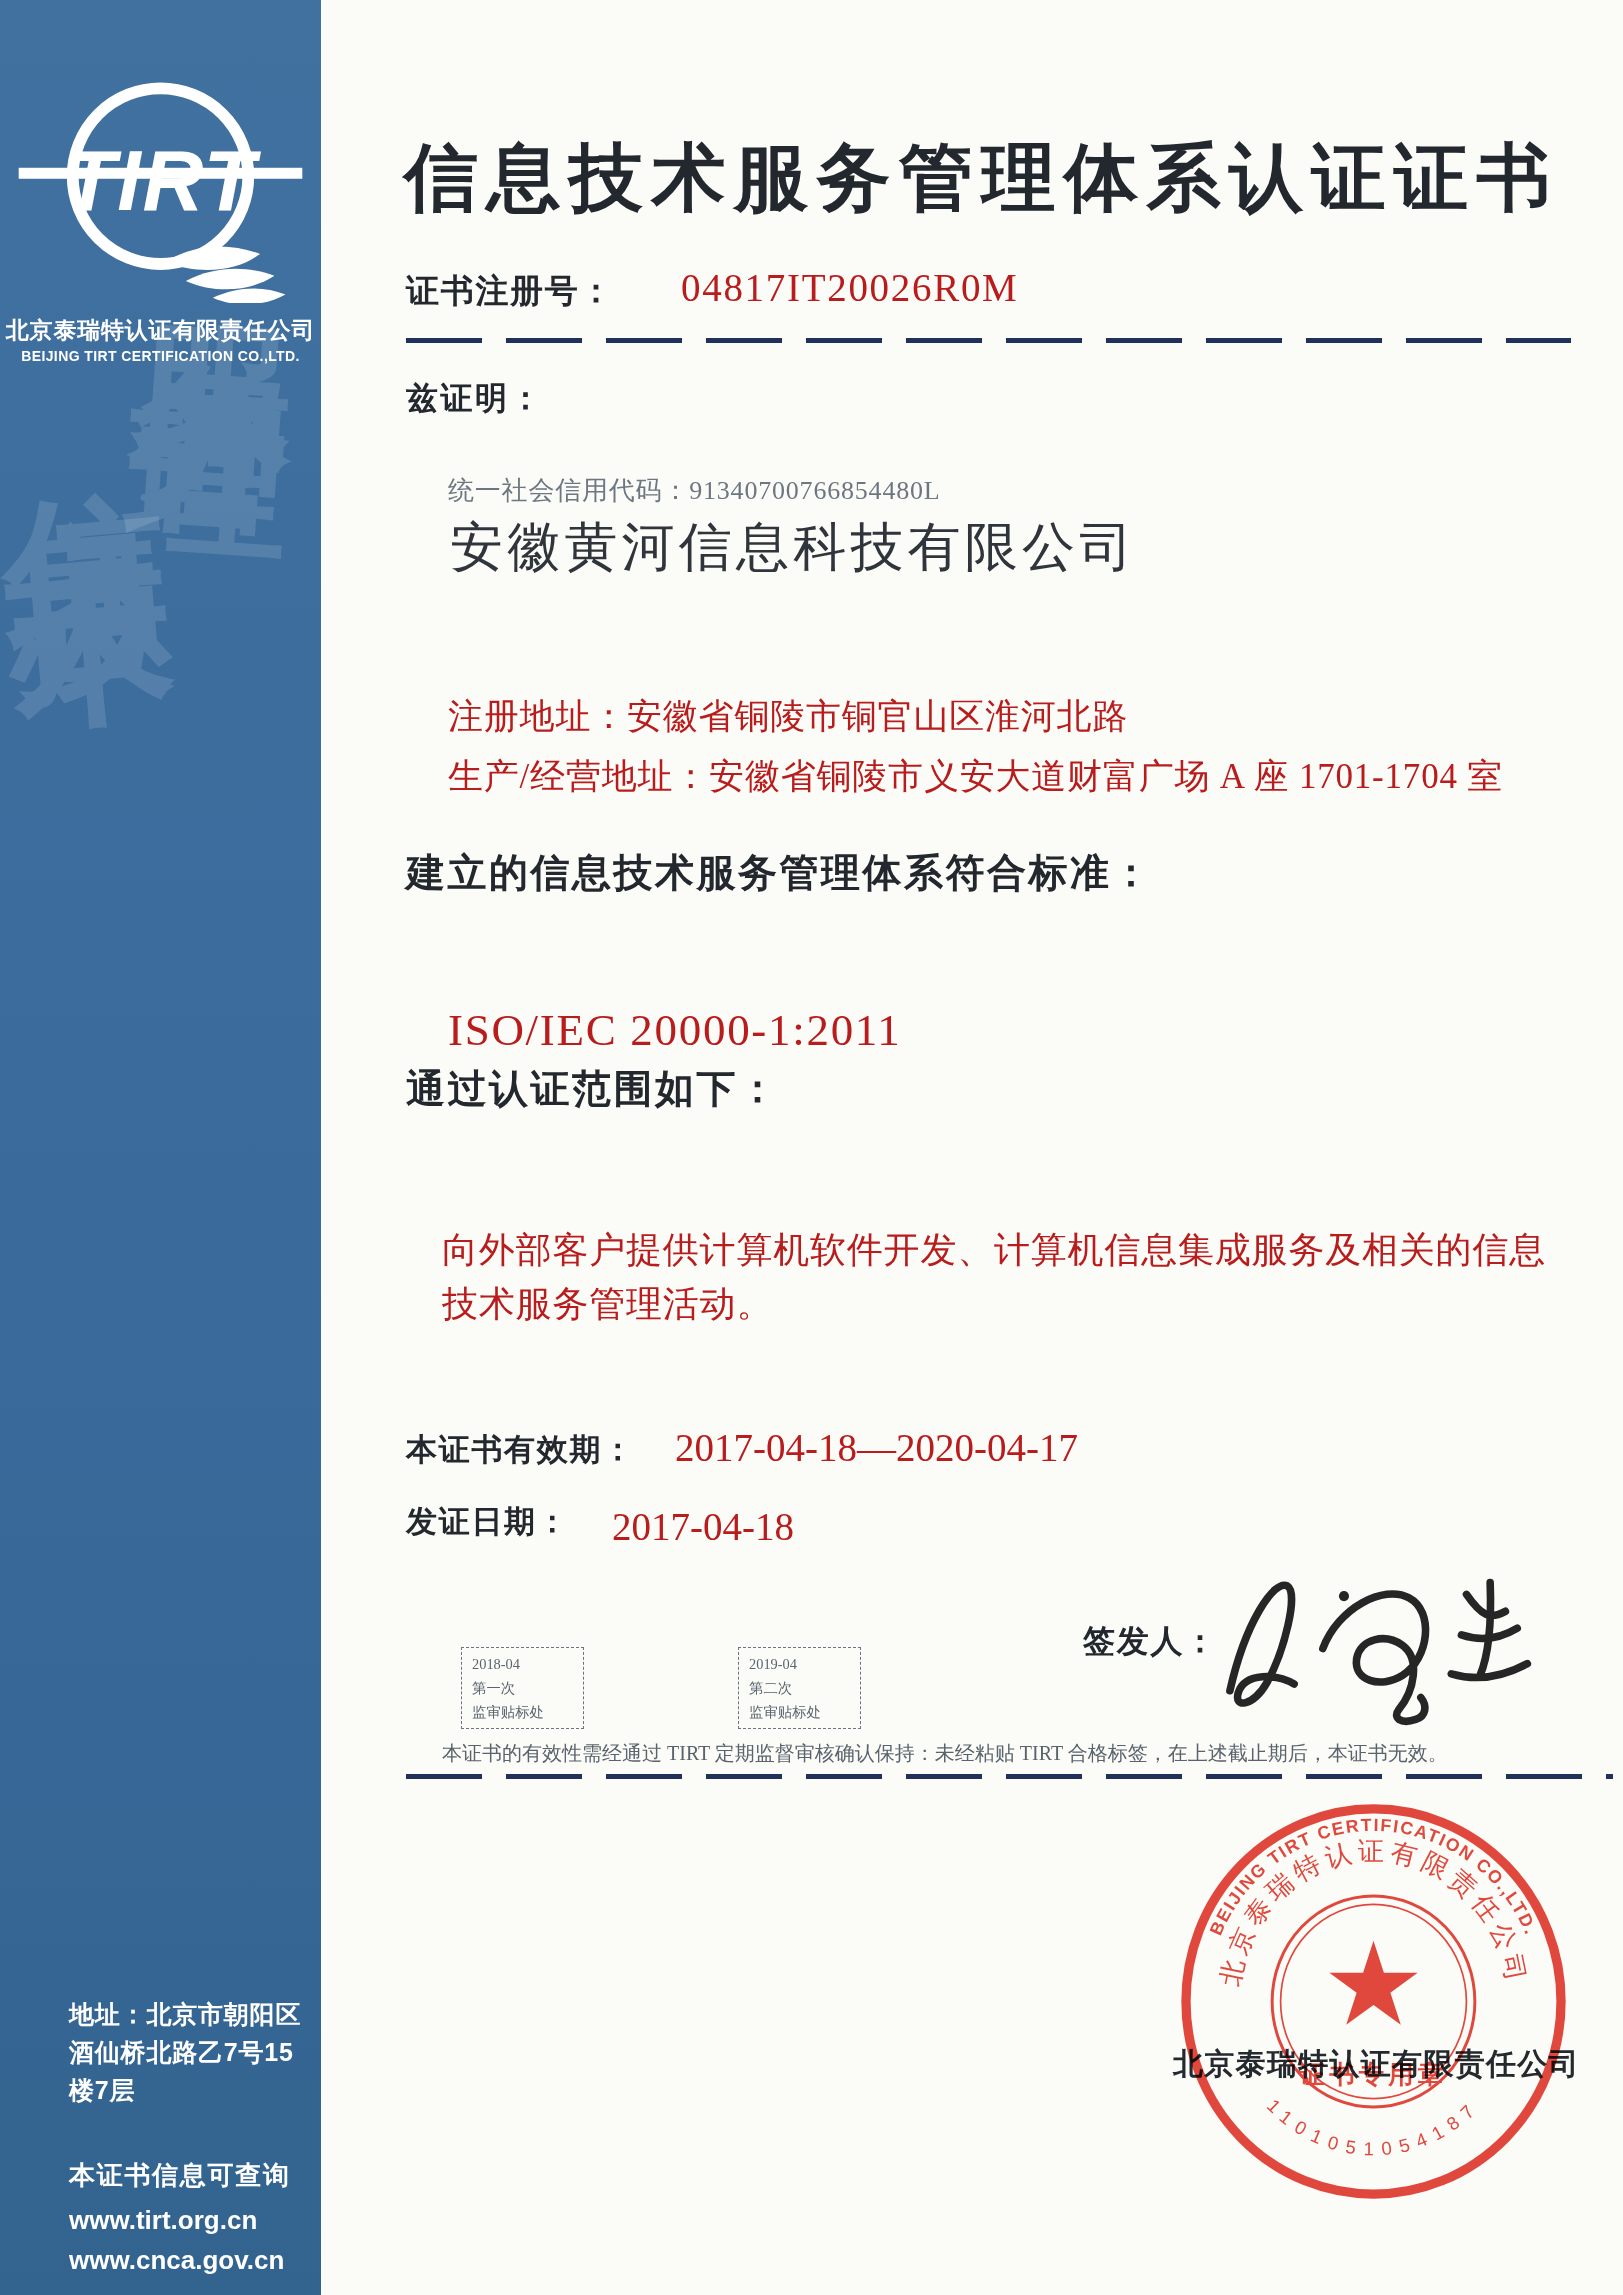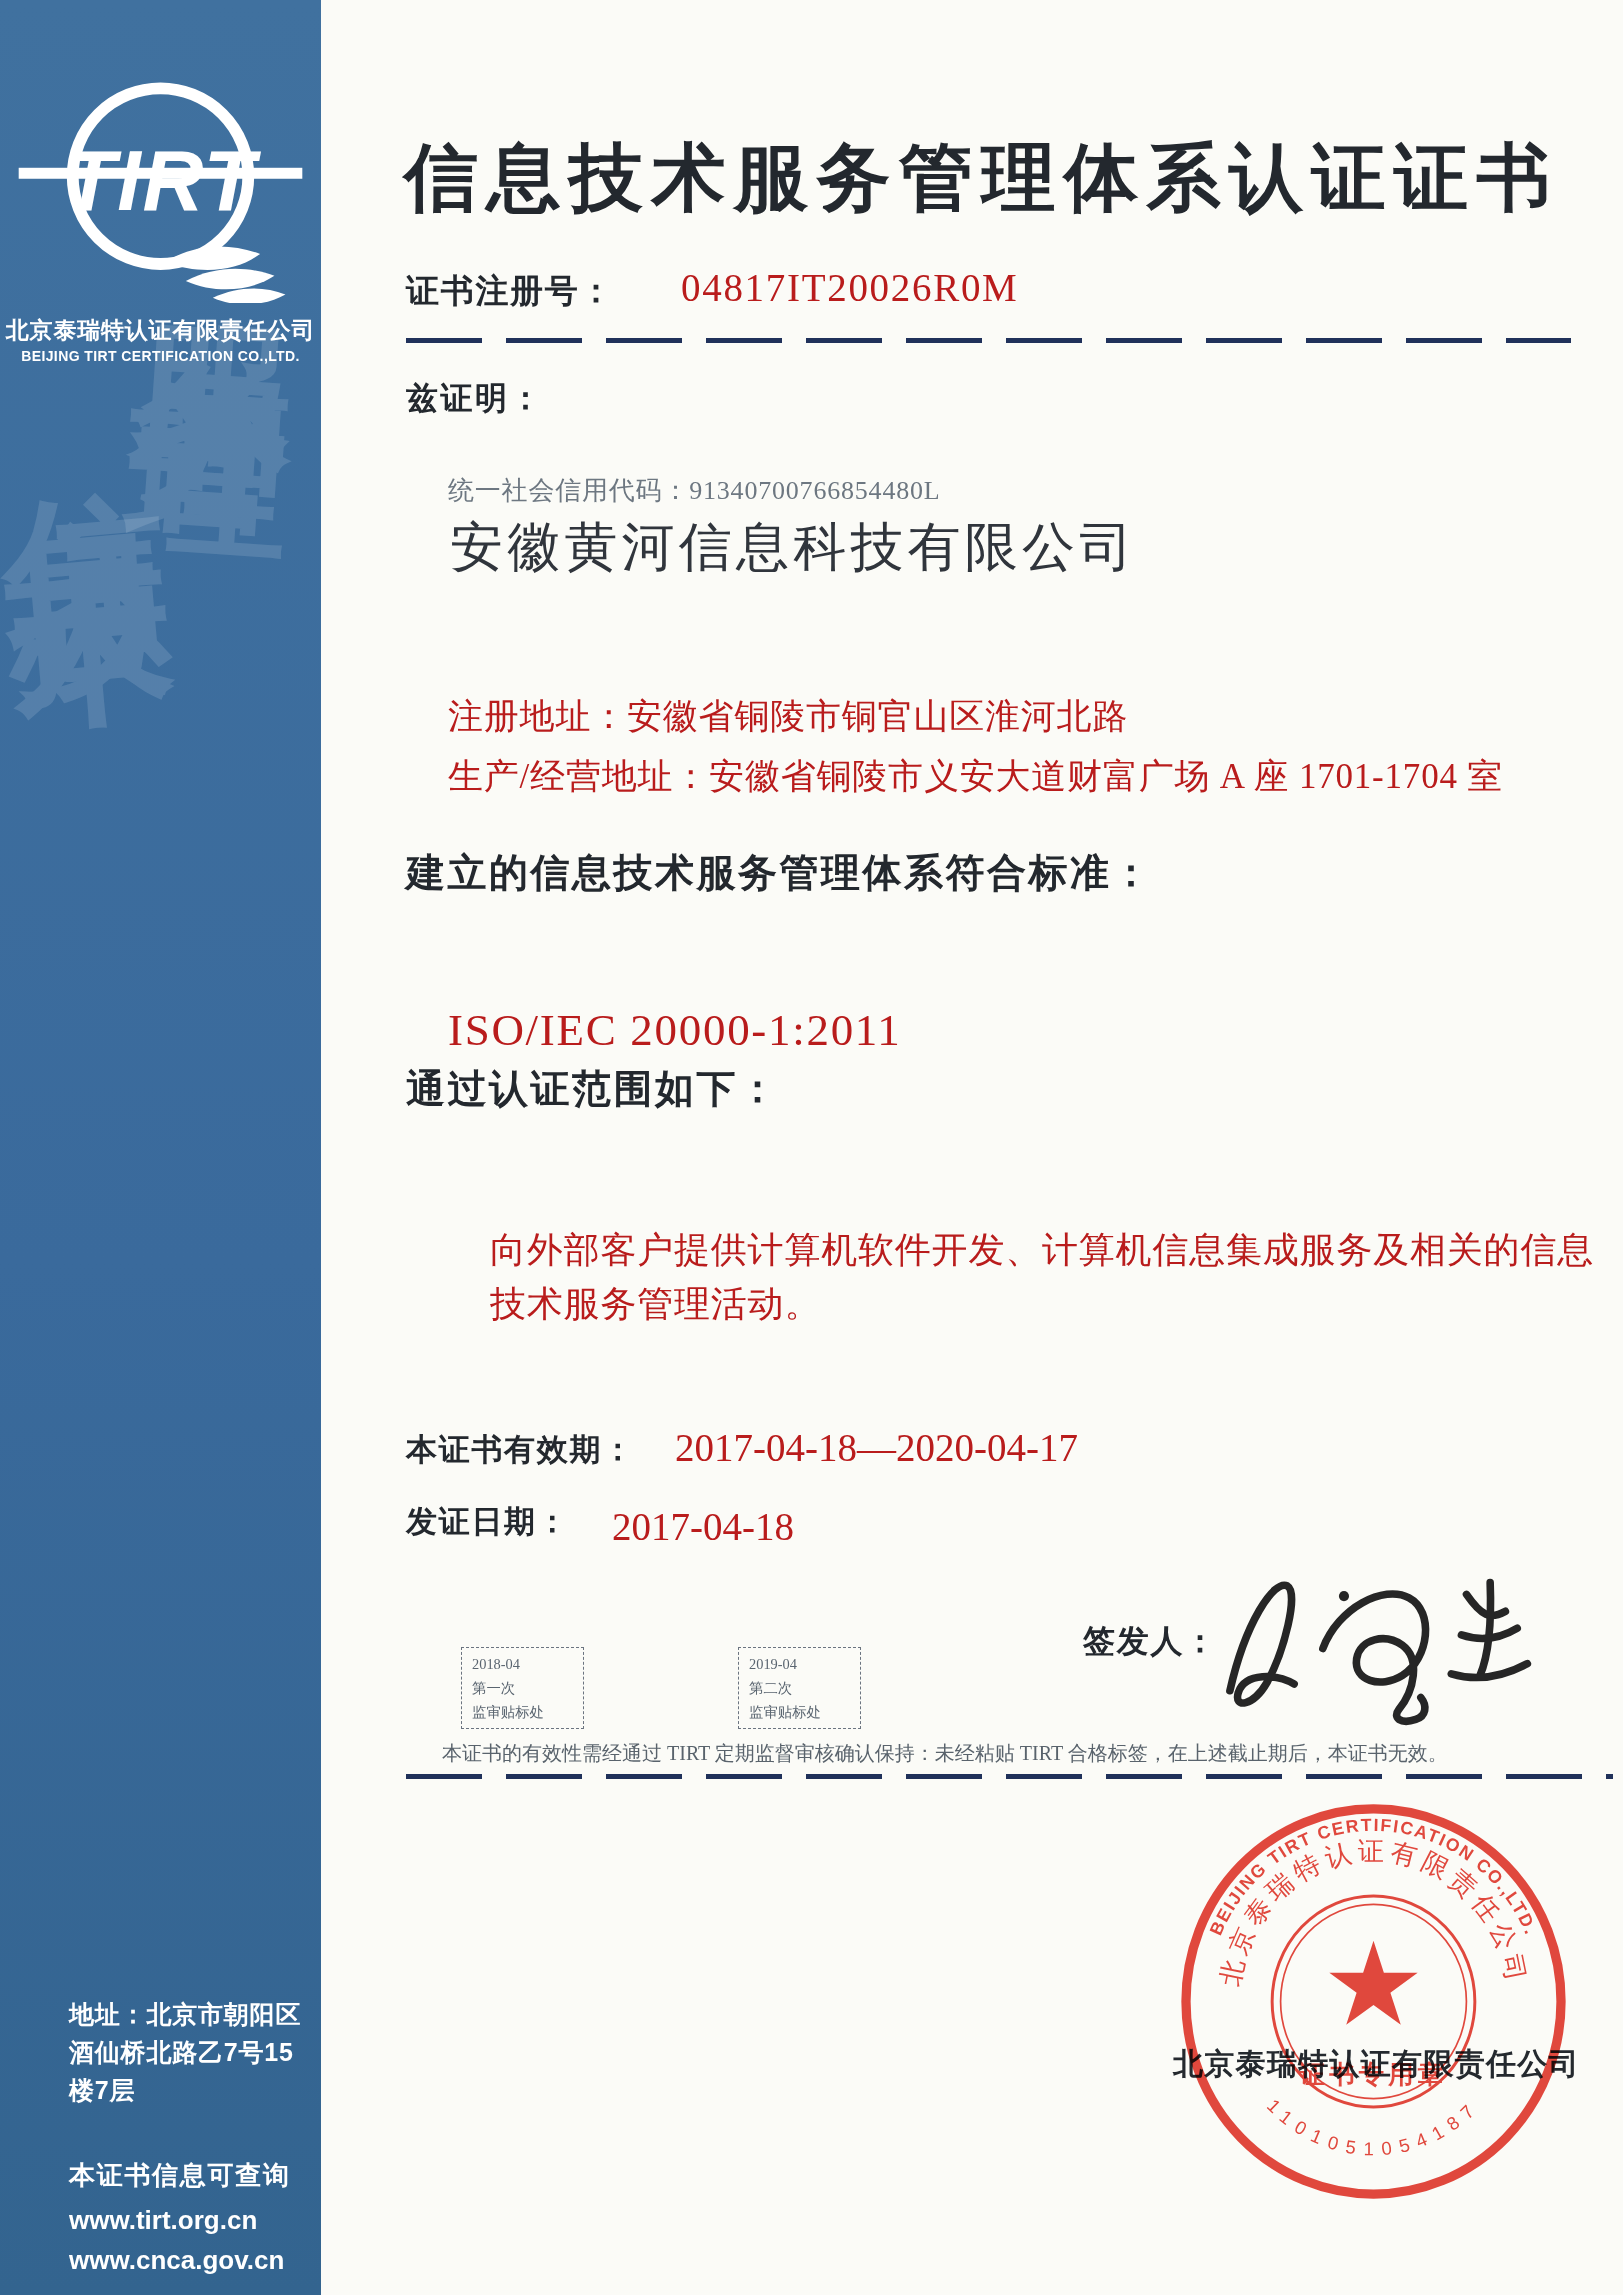--- a/index.html
+++ b/index.html
@@ -48,21 +48,21 @@
   #divider1{left:406px;top:338px;width:1165px;}
   #divider2{left:406px;top:1774px;width:1207px;}
   #certify-label{position:absolute;left:406px;top:377px;font-size:32px;letter-spacing:2.5px;}
   #credit-line{position:absolute;left:448px;top:473px;font-size:26px;color:#6d7781;letter-spacing:0.8px;}
   #company{position:absolute;left:450px;top:512px;font-size:53px;letter-spacing:4.2px;color:#30353c;}
   #reg-addr{position:absolute;left:448px;top:693px;font-size:35px;letter-spacing:0.8px;}
   #op-addr{position:absolute;left:448px;top:753px;font-size:35px;letter-spacing:0.8px;}
   #standard-intro{position:absolute;left:406px;top:846px;font-size:39px;letter-spacing:2.5px;}
   #standard{position:absolute;left:448px;top:966px;font-size:45px;letter-spacing:1.7px;margin-top:38px;}
   #scope-intro{position:absolute;left:406px;top:1062px;font-size:39px;letter-spacing:2.5px;}
-  #scope{position:absolute;left:442px;top:1223px;width:1130px;font-size:36px;line-height:54px;letter-spacing:0.8px;margin-left:48px;}
+  #scope{position:absolute;left:442px;top:1223px;width:1130px;font-size:36px;line-height:54px;letter-spacing:0.8px;}
   #validity-label{position:absolute;left:406px;top:1429px;font-size:31px;letter-spacing:1.7px;}
   #validity-value{position:absolute;left:675px;top:1425px;font-size:39px;}
   #issue-label{position:absolute;left:406px;top:1501px;font-size:31px;letter-spacing:1.7px;}
   #issue-value{position:absolute;left:612px;top:1504px;font-size:39px;}
   #signer-label{position:absolute;left:1083px;top:1620px;font-size:32px;letter-spacing:1.7px;}
   #signature{position:absolute;left:1196px;top:1564px;}
   .sticker{
     position:absolute;top:1647px;width:123px;height:82px;
     border:1.7px dashed #6b7480;color:#5a6570;
     font-family:"Liberation Serif",serif;font-size:14.4px;line-height:24px;

